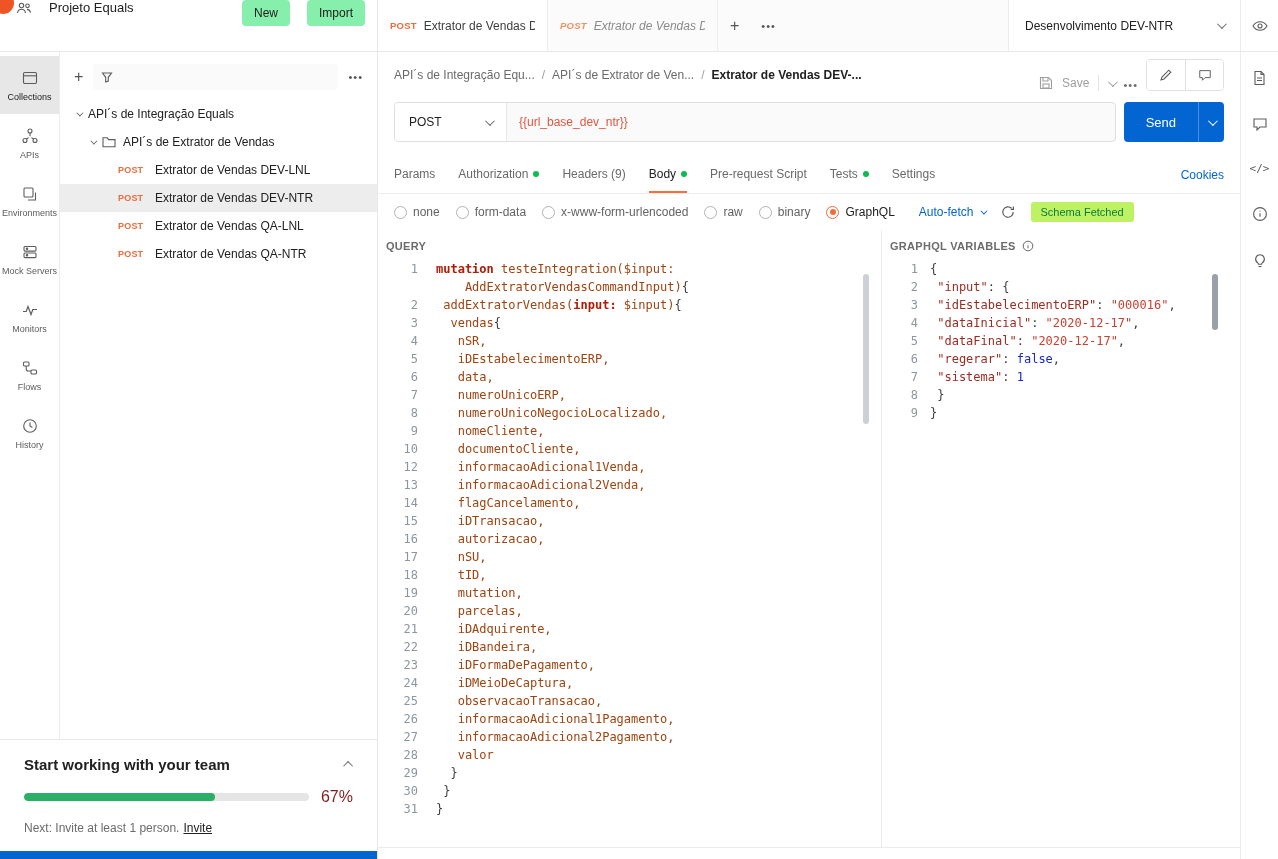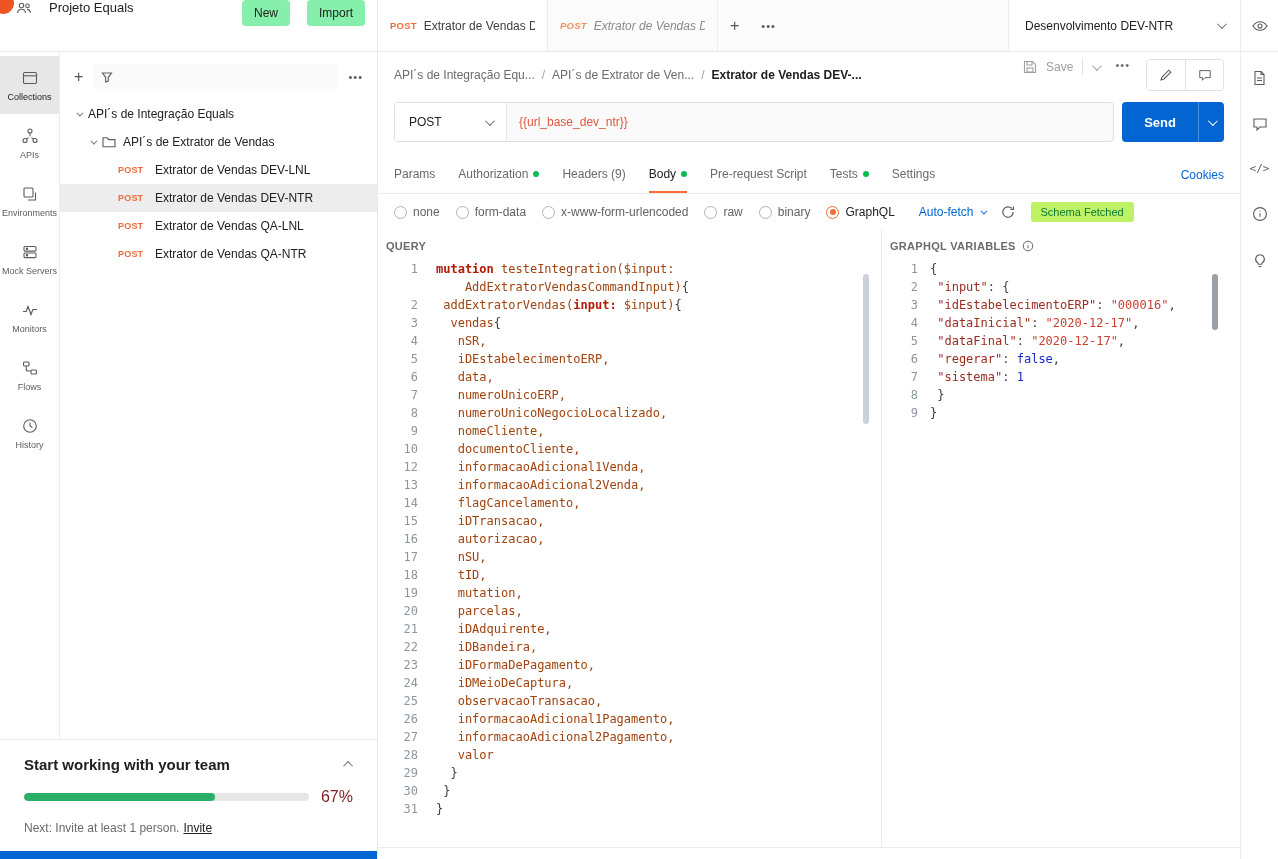--- a/index.html
+++ b/index.html
@@ -67,35 +67,35 @@
   .tc-next{margin-top:15px;font-size:12px;color:#6b6b6b}
   .invite{color:#212121;text-decoration:underline;margin-left:4px;cursor:pointer}
   .blue-bar{flex:none;height:8px;background:#0265d2}
 
   
   .main{flex:1;display:flex;flex-direction:column;min-width:0;background:#fff}
   .bc-row{height:46px;flex:none;display:flex;align-items:center;padding:0 16px;gap:7px}
   .bc-item{font-size:12px;color:#6b6b6b;cursor:pointer;white-space:nowrap}
   .bc-item.current{color:#212121;font-weight:bold}
   .bc-sep{color:#9e9e9e}
-  .bc-actions{margin-left:auto;display:flex;align-items:flex-start;gap:16px}
+  .bc-actions{margin-left:auto;display:flex;align-items:flex-end;gap:8px}
   .save-group{display:flex;align-items:center;gap:9px;color:#9e9e9e}
   .save-label{font-size:12px;color:#9e9e9e;cursor:pointer}
   .vdiv{width:1px;height:16px;background:#e3e3e3}
   .more{color:#6b6b6b;font-size:11px;letter-spacing:1px;cursor:pointer}
   .icon-group{display:flex;border:1px solid #e0e0e0;border-radius:4px;overflow:hidden}
   .igbtn{width:38px;height:30px;display:flex;align-items:center;justify-content:center;cursor:pointer;background:#fff}
   .igbtn + .igbtn{border-left:1px solid #e0e0e0}
 
   .url-row{flex:none;display:flex;align-items:center;padding:4px 16px 14px;gap:8px}
   .url-bar{flex:1;display:flex;height:40px;border:1px solid #dfdfdf;border-radius:4px;overflow:hidden;background:#fafafa}
   .method{width:112px;flex:none;display:flex;align-items:center;justify-content:space-between;padding:0 14px;background:#fff;border-right:1px solid #e8e8e8;font-size:12px;color:#212121;cursor:pointer}
   .url{flex:1;display:flex;align-items:center;padding:0 12px;font-size:12px;color:#e0563f;cursor:text}
   .send{height:40px;flex:none;display:flex;align-items:stretch;border-radius:4px;overflow:hidden;background:#0265d2;color:#fff;cursor:pointer}
-  .send-main{display:flex;align-items:center;padding:0 22px;font-size:13px;font-weight:bold}
+  .send-main{display:flex;align-items:center;padding:0 22px;font-size:13px;font-weight:normal}
   .send-chev{width:26px;display:flex;align-items:center;justify-content:center;border-left:1px solid rgba(255,255,255,.28)}
 
   .req-tabs{height:38px;flex:none;display:flex;align-items:stretch;gap:23px;padding:0 16px;border-bottom:1px solid #ececec}
   .req-tab{display:flex;align-items:center;font-size:12px;color:#696969;border-bottom:2px solid transparent;cursor:pointer;white-space:nowrap}
   .req-tab.active{color:#212121;border-bottom-color:#ff6c37}
   .dot{width:6px;height:6px;background:#0cbb52;border-radius:50%;display:inline-block;margin-left:5px}
   .cookies{margin-left:auto;align-self:center;color:#0265d2;font-size:12px;cursor:pointer;text-decoration:none}
 
   .opt-row{height:36px;flex:none;display:flex;align-items:center;gap:16px;padding:0 16px}
   .opt{display:flex;align-items:center;gap:6px;font-size:12px;color:#636363;cursor:pointer;white-space:nowrap}

